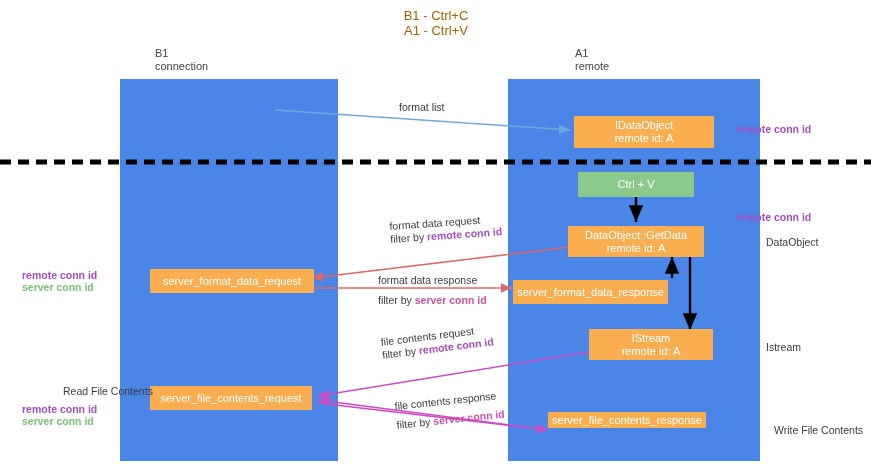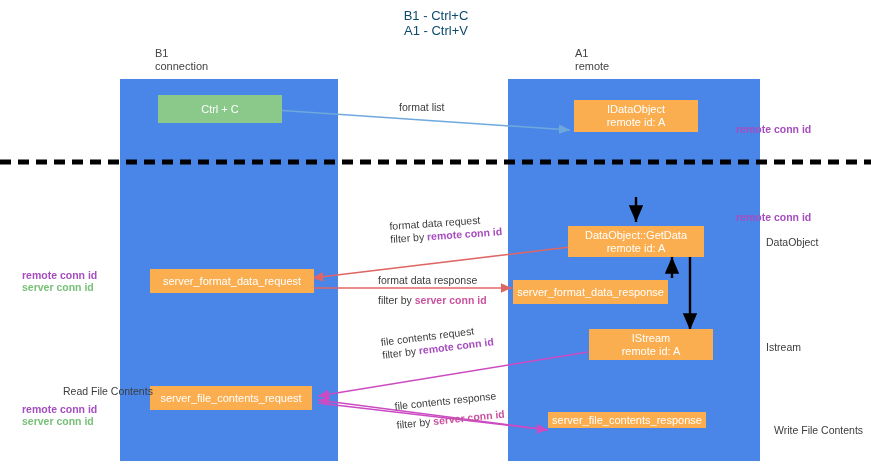--- a/index.html
+++ b/index.html
@@ -1,19 +1,19 @@
 <!DOCTYPE html>
 <html><head>
 <meta charset="utf-8">
 <style>
   html,body{margin:0;padding:0;}
   body{width:871px;height:467px;background:#ffffff;font-family:"Liberation Sans",sans-serif;overflow:hidden;position:relative;}
   #stage{position:absolute;left:0;top:0;width:871px;height:467px;}
   .col{position:absolute;background:#4a86e8;}
-  .ttl{position:absolute;text-align:center;color:#0c4a6e;font-size:13px;line-height:15px;}
+  .ttl{position:absolute;text-align:center;color:#a16207;font-size:13px;line-height:15px;}
   .hdr{position:absolute;text-align:left;color:#434343;font-size:11px;line-height:13px;}
   .box{position:absolute;display:flex;flex-direction:column;align-items:center;justify-content:center;
        color:#ffffff;font-size:11px;line-height:13px;text-align:center;box-sizing:border-box;}
   .green{background:#8bc98b;}
   .orange{background:#fbae50;}
   .lbl{position:absolute;font-size:10.5px;line-height:13px;color:#3c3c3c;white-space:nowrap;}
   .purple{color:#a64dc0;font-weight:bold;}
   .pink{color:#c9529f;font-weight:bold;}
   .greentxt{color:#78c078;font-weight:bold;}
   .side{position:absolute;font-size:10.5px;line-height:13px;white-space:nowrap;}
@@ -72,29 +72,29 @@
     <path d="M672,278 L672,257" stroke="#000000" stroke-width="2.4" fill="none" marker-end="url(#ah-blk)"></path>
 
     <line x1="690" y1="257" x2="690" y2="330" stroke="#000000" stroke-width="2.4" marker-end="url(#ah-blk)"></line>
 
     <line x1="588" y1="352" x2="318" y2="396" stroke="#cc4bc2" stroke-width="1.6" marker-end="url(#ah-mag)"></line>
 
     <line x1="318" y1="403" x2="548" y2="430" stroke="#cc4bc2" stroke-width="1.6" marker-end="url(#ah-mag)"></line>
     <line x1="548" y1="430" x2="318" y2="400" stroke="#cc4bc2" stroke-width="1.6" marker-end="url(#ah-mag)"></line>
   </svg>
 
-  <div class="box green" style="left:158px;top:95px;width:124px;height:28px;">
-    <span>Ctrl + C</span>
-  </div>
 
-  <div class="box orange" style="left:574px;top:100px;width:124px;height:32px;">
+  <div class="box orange" style="left:574px;top:116px;width:140px;height:32px;">
     <span>IDataObject</span>
     <span>remote id: A</span>
   </div>
 
+  <div class="box green" style="left:578px;top:172px;width:116px;height:25px;">
+    <span>Ctrl + V</span>
+  </div>
 
   <div class="box orange" style="left:568px;top:226px;width:136px;height:31px;">
     <span>DataObject::GetData</span>
     <span>remote id: A</span>
   </div>
 
   <div class="box orange" style="left:150px;top:269px;width:164px;height:24px;">
     <span>server_format_data_request</span>
   </div>
 

